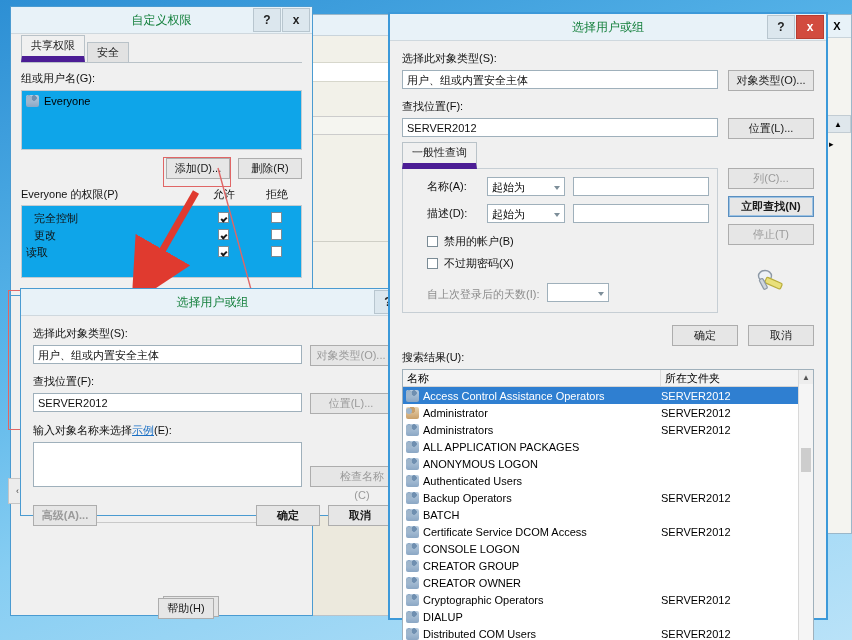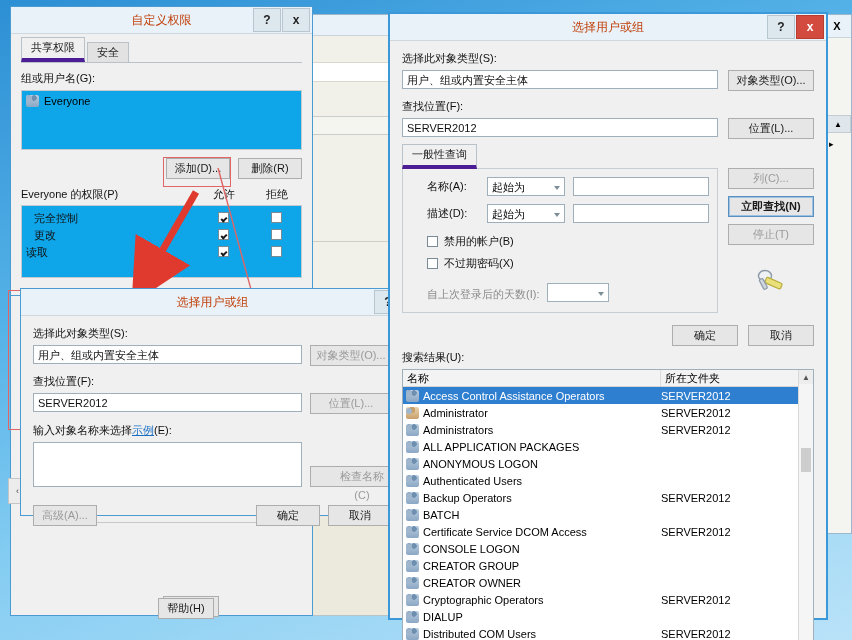--- a/index.html
+++ b/index.html
@@ -6,21 +6,21 @@
   body{
     width:852px;height:640px;position:relative;overflow:hidden;
     font-family:"Liberation Sans","DejaVu Sans",sans-serif;
     font-size:11px;color:#000;
     background:linear-gradient(160deg,#2d8fd4 0%,#56b3e8 35%,#86cdf2 60%,#b9e2f8 100%);
   }
   
   .win{position:absolute;background:#f0f0f0;border:1px solid #4a9bd1;box-sizing:border-box;}
   .titlebar{height:26px;background:#e8f2f8;border-bottom:1px solid #cfd8de;
     display:flex;align-items:center;justify-content:center;position:relative;}
-  .titlebar .ttl{font-size:12px;color:#c2410c;}
+  .titlebar .ttl{font-size:12px;color:#15803d;}
   .tbtns{position:absolute;right:2px;top:1px;display:flex;}
   .tbtn{width:26px;height:22px;display:flex;align-items:center;justify-content:center;
     font-size:12px;font-weight:bold;color:#222;background:#dce7ee;border:1px solid #b8c6cf;margin-left:1px;}
   .tbtn.close-red{background:#d24b3e;color:#fff;border-color:#b83c30;}
   .body{padding:10px;box-sizing:border-box;}
   
   .lbl{font-size:11px;color:#111;}
   .tbox{background:#fff;border:1px solid #9fb0bb;height:19px;line-height:19px;
     padding:0 4px;box-sizing:border-box;font-size:11px;color:#111;overflow:hidden;white-space:nowrap;}
   .btn{background:#e6e6e6;border:1px solid #adadad;height:21px;line-height:19px;text-align:center;
@@ -28,21 +28,21 @@
   .btn.dis{color:#9a9a9a;}
   .btn.def{border:1px solid #5a8fc0;box-shadow:0 0 0 1px #9cc2e3 inset;}
   .cbox{width:11px;height:11px;border:1px solid #7a8b95;background:#fff;box-sizing:border-box;
     display:inline-block;position:relative;}
   .cbox.ck::after{content:"";position:absolute;left:2px;top:4px;width:4px;height:2px;
     border-left:2px solid #1a1a1a;border-bottom:2px solid #1a1a1a;transform:rotate(-45deg);}
   .grp{border:1px solid #c3cbd1;background:#0ea5e9;box-sizing:border-box;}
   .tabstrip{display:flex;align-items:flex-end;height:20px;border-bottom:1px solid #b9c2c8;}
   .tab{height:19px;line-height:18px;padding:0 9px;font-size:11px;background:#e2e2e2;
     border:1px solid #b9c2c8;border-bottom:none;margin-right:2px;color:#222;}
-  .tab.on{background:#f0f0f0;height:20px;line-height:19px;border-bottom:4px solid #4c1d95;}
+  .tab.on{background:#f0f0f0;height:20px;line-height:19px;border-bottom:6px solid #4c1d95;}
   .combo{background:#fff;border:1px solid #9fb0bb;height:19px;line-height:19px;padding:0 16px 0 4px;
     font-size:11px;box-sizing:border-box;position:relative;white-space:nowrap;overflow:hidden;}
   .combo::after{content:"";position:absolute;right:4px;top:8px;border-left:3px solid transparent;
     border-right:3px solid transparent;border-top:4px solid #7d8e99;}
   
   .lview{background:#fff;border:1px solid #9fb0bb;box-sizing:border-box;position:relative;overflow:hidden;}
   .lhead{display:flex;height:16px;background:#f3f3f3;border-bottom:1px solid #d4d4d4;font-size:11px;}
   .lhead div{padding:1px 4px;box-sizing:border-box;border-right:1px solid #dcdcdc;}
   .lrow{display:flex;height:17px;align-items:center;font-size:11px;padding-left:3px;box-sizing:border-box;}
   .lrow.sel{background:#2f7fd1;color:#fff;}
@@ -177,21 +177,21 @@
       <div class="tbox" style="flex:1;">SERVER2012</div>
       <div class="btn dis" style="width:82px;">位置(L)...</div>
     </div>
     <div class="lbl" style="margin-top:9px;">
       <span>输入对象名称来选择</span><span style="color:#1a6fc4;text-decoration:underline;">示例</span><span>(E):</span>
     </div>
     <div style="display:flex;gap:8px;margin-top:4px;">
       <div class="tbox" style="flex:1;height:45px;"></div>
       <div class="btn dis" style="width:82px;align-self:flex-end;padding-left:22px;">检查名称(C)</div>
     </div>
-    <div style="display:flex;align-items:center;margin-top:18px;">
+    <div style="display:flex;align-items:center;margin-top:18px;font-weight:bold;">
       <div class="btn dis" style="width:64px;">高级(A)...</div>
       <div style="flex:1;"></div>
       <div class="btn" style="width:64px;margin-right:8px;">确定</div>
       <div class="btn" style="width:64px;">取消</div>
     </div>
   </div>
 </div>
 
 <div class="win" style="left:388px;top:12px;width:440px;height:608px;border:2px solid #3c99d9;z-index:9;">
   <div class="titlebar">

